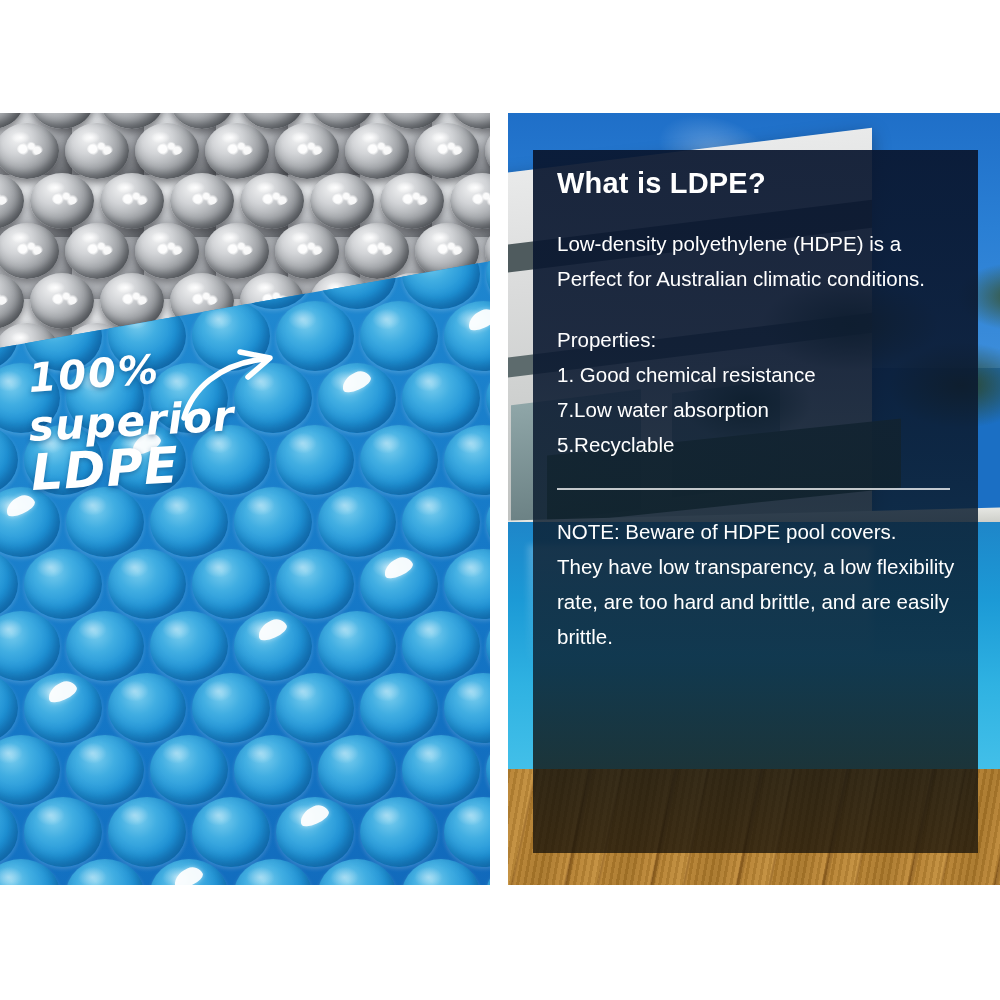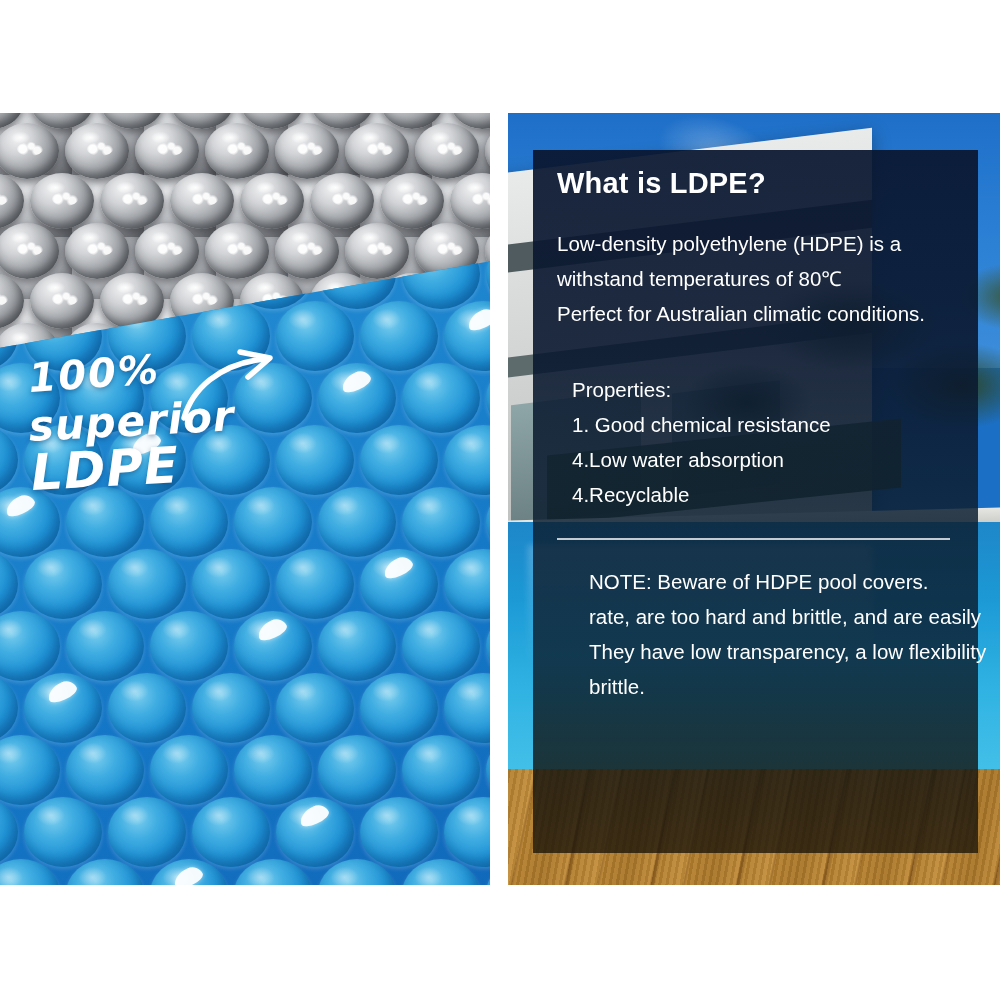--- a/index.html
+++ b/index.html
@@ -103,24 +103,24 @@
     background:linear-gradient(180deg,
       rgba(9,22,47,.93) 0%, rgba(10,24,48,.90) 28%,
       rgba(12,30,48,.84) 52%, rgba(10,28,44,.80) 72%,
       rgba(18,18,14,.80) 88%, rgba(26,20,10,.78) 100%);}
 
   .ov-content{position:absolute;left:49px;top:55px;width:400px;color:#fff;}
   .ov-title{font-size:29px;font-weight:700;letter-spacing:.2px;margin:0 0 26px 0;line-height:1.1;}
   .ov-body{font-size:20.5px;line-height:35px;font-weight:400;margin:0;}
   .ov-body div{white-space:nowrap;}
   .ov-gap{height:26px;}
-  .ov-list{margin:15px;}
+  .ov-list{margin:0;}
   .ov-list div{font-size:20.5px;line-height:35px;white-space:nowrap;}
   .divider{height:2px;background:rgba(255,255,255,.75);margin:26px 0 24px 0;width:393px;}
-  .ov-note div{font-size:20.5px;line-height:35px;white-space:nowrap;margin-left:32px;}
+  .ov-note div{font-size:20.5px;line-height:35px;white-space:nowrap;}
 </style>
 </head>
 <body>
 
 <div class="stage">
 
   <div class="left-panel">
 
     <div class="silver-layer">
       <div class="silver-grid" id="silver-grid">
@@ -345,36 +345,35 @@
         </div>
     </div>
 
     <div class="overlay"></div>
 
     <div class="ov-content">
       <h2 class="ov-title">What is LDPE?</h2>
 
       <div class="ov-body">
         <div>Low-density polyethylene (HDPE) is a</div>
-        <div>withstand temperatures of 80℃</div>
         <div>Perfect for Australian climatic conditions.</div>
       </div>
 
       <div class="ov-gap"></div>
 
       <div class="ov-list">
         <div>Properties:</div>
         <div>1. Good chemical resistance</div>
-        <div>4.Low water absorption</div>
-        <div>4.Recyclable</div>
+        <div>7.Low water absorption</div>
+        <div>5.Recyclable</div>
       </div>
 
       <div class="divider"></div>
 
       <div class="ov-note">
         <div>NOTE: Beware of HDPE pool covers.</div>
+        <div>They have low transparency, a low flexibility</div>
         <div>rate, are too hard and brittle, and are easily</div>
-        <div>They have low transparency, a low flexibility</div>
         <div>brittle.</div>
       </div>
     </div>
   </div>
 </div>
 
 </body></html>

